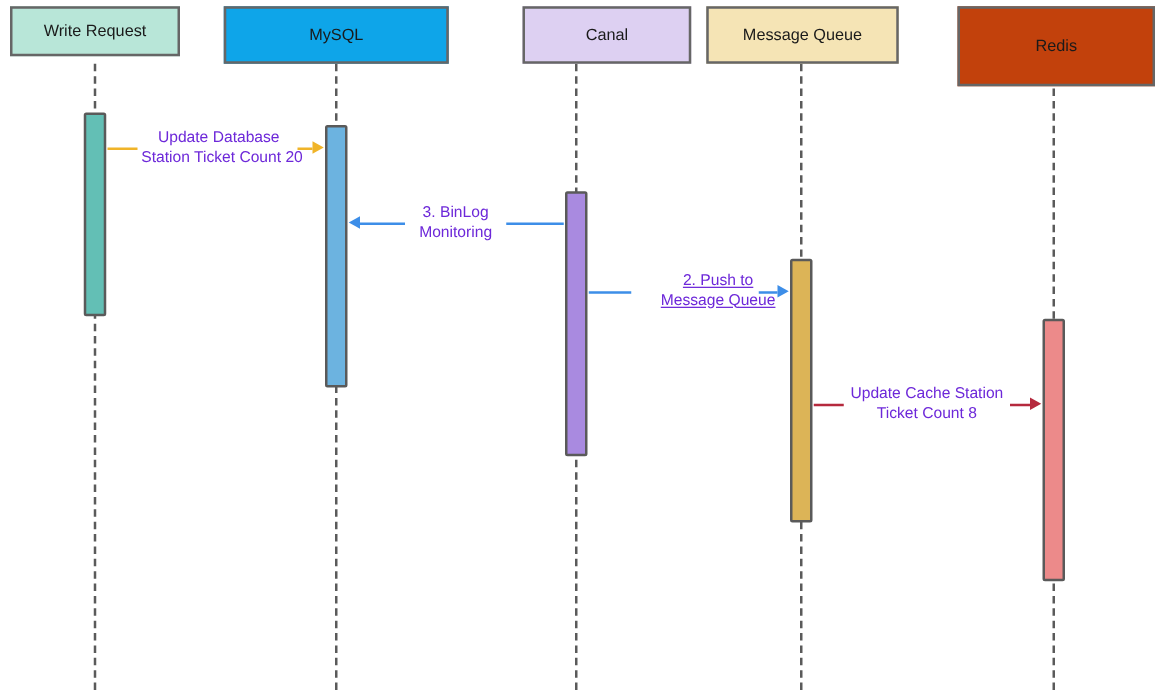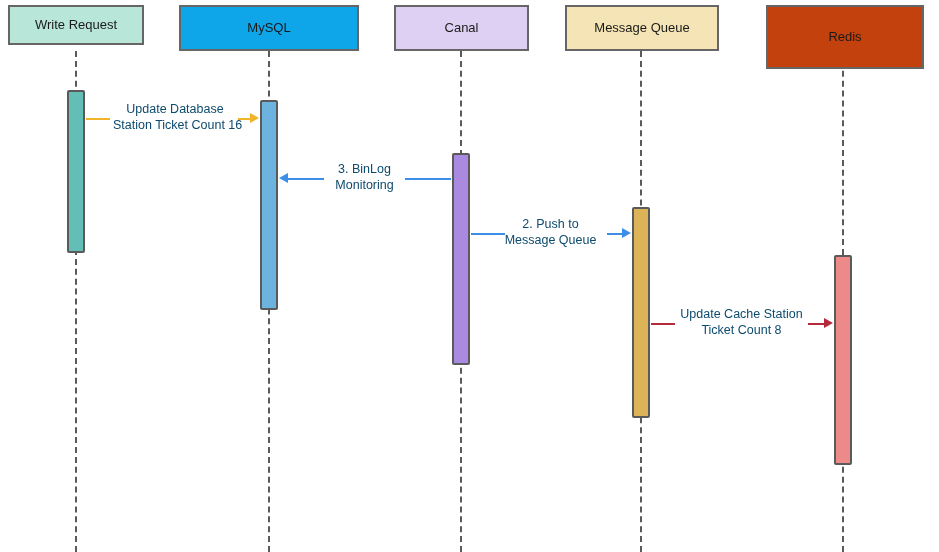--- a/index.html
+++ b/index.html
@@ -70,21 +70,21 @@
     border-left-style: solid;
   }
   .msg-head.left {
     border-right-width: 9px;
     border-right-style: solid;
   }
   .msg-label {
     position: absolute;
     text-align: center;
     font-size: 12.5px;
-    color: #0c4a6e;
+    color: #6d28d9;
     line-height: 1.25;
     white-space: nowrap;
     transform: translateY(-50%);
   }
 </style>
 </head>
 <body>
 
 <div id="canvas">
 
@@ -99,55 +99,55 @@
   <div class="activation" style="left:452px;top:153px;width:18px;height:212px;background:#a98ae0;"></div>
   <div class="activation" style="left:632px;top:207px;width:18px;height:211px;background:#dcb457;"></div>
   <div class="activation" style="left:834px;top:255px;width:18px;height:210px;background:#ec8a8a;"></div>
 
   <div class="participant" style="left:8px;top:5px;width:136px;height:40px;background:#b8e6d8;">
     <span>Write Request</span>
   </div>
   <div class="participant" style="left:179px;top:5px;width:180px;height:46px;background:#0ea5e9;">
     <span>MySQL</span>
   </div>
-  <div class="participant" style="left:394px;top:5px;width:135px;height:46px;background:#ddd0f2;">
+  <div class="participant" style="left:418px;top:5px;width:135px;height:46px;background:#ddd0f2;">
     <span>Canal</span>
   </div>
   <div class="participant" style="left:565px;top:5px;width:154px;height:46px;background:#f5e4b5;">
     <span>Message Queue</span>
   </div>
   <div class="participant" style="left:766px;top:5px;width:158px;height:64px;background:#c2410c;">
     <span>Redis</span>
   </div>
 
   <div class="message" style="left:0;top:118px;">
     <div class="msg-line" style="left:86px;width:24px;border-top-color:#f0b429;"></div>
     <div class="msg-line" style="left:238px;width:12px;border-top-color:#f0b429;"></div>
     <div class="msg-head right" style="left:250px;border-left-color:#f0b429;"></div>
     <div class="msg-label" style="left:113px;width:124px;top:0px;">
       <div>Update Database</div>
-      <div>Station Ticket Count 16</div>
+      <div>Station Ticket Count 20</div>
     </div>
   </div>
 
   <div class="message" style="left:0;top:178px;">
     <div class="msg-head left" style="left:279px;border-right-color:#3d8ee8;"></div>
     <div class="msg-line" style="left:288px;width:36px;border-top-color:#3d8ee8;"></div>
     <div class="msg-line" style="left:405px;width:46px;border-top-color:#3d8ee8;"></div>
     <div class="msg-label" style="left:327px;width:75px;top:0px;">
       <div>3. BinLog</div>
       <div>Monitoring</div>
     </div>
   </div>
 
   <div class="message" style="left:0;top:233px;">
     <div class="msg-line" style="left:471px;width:34px;border-top-color:#3d8ee8;"></div>
     <div class="msg-line" style="left:607px;width:15px;border-top-color:#3d8ee8;"></div>
     <div class="msg-head right" style="left:622px;border-left-color:#3d8ee8;"></div>
-    <div class="msg-label" style="left:500px;width:101px;top:0px;">
+    <div class="msg-label" style="left:524px;width:101px;top:0px;text-decoration:underline;">
       <div>2. Push to</div>
       <div>Message Queue</div>
     </div>
   </div>
 
   <div class="message" style="left:0;top:323px;">
     <div class="msg-line" style="left:651px;width:24px;border-top-color:#b5293d;"></div>
     <div class="msg-line" style="left:808px;width:16px;border-top-color:#b5293d;"></div>
     <div class="msg-head right" style="left:824px;border-left-color:#b5293d;"></div>
     <div class="msg-label" style="left:678px;width:127px;top:0px;">

